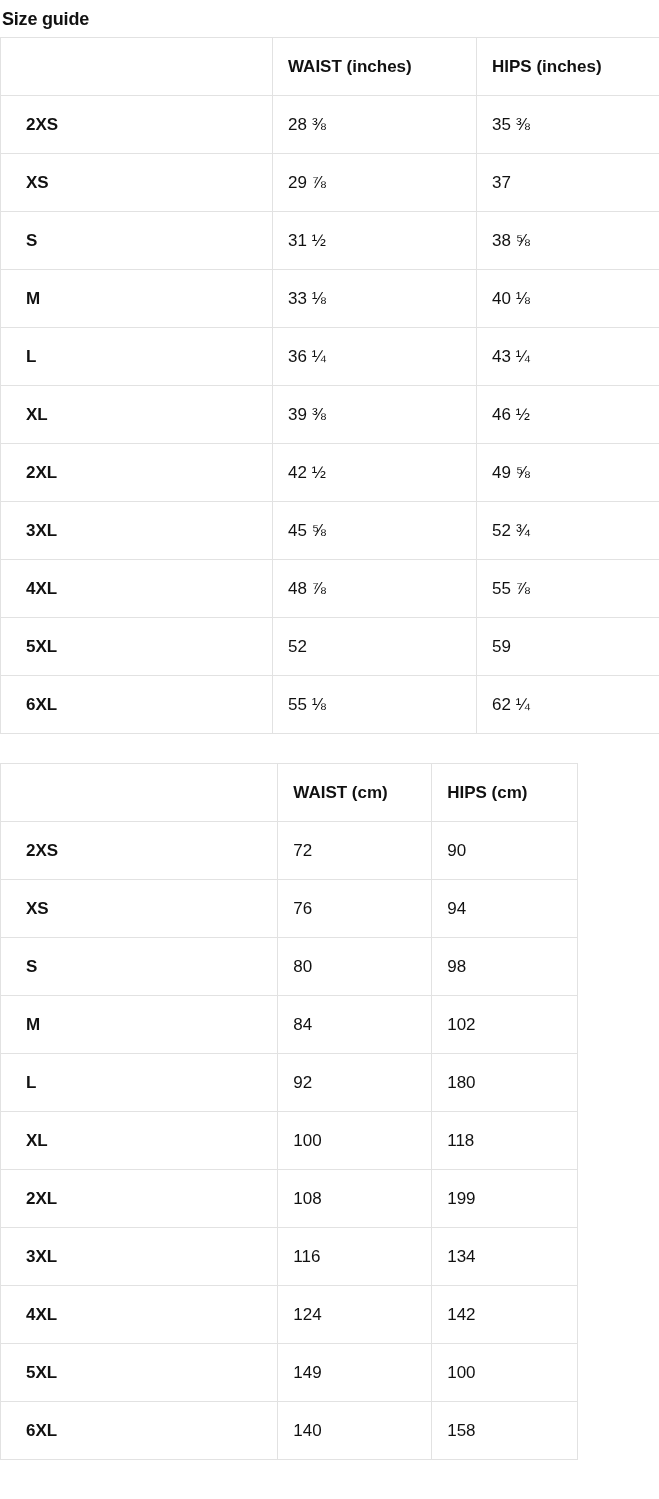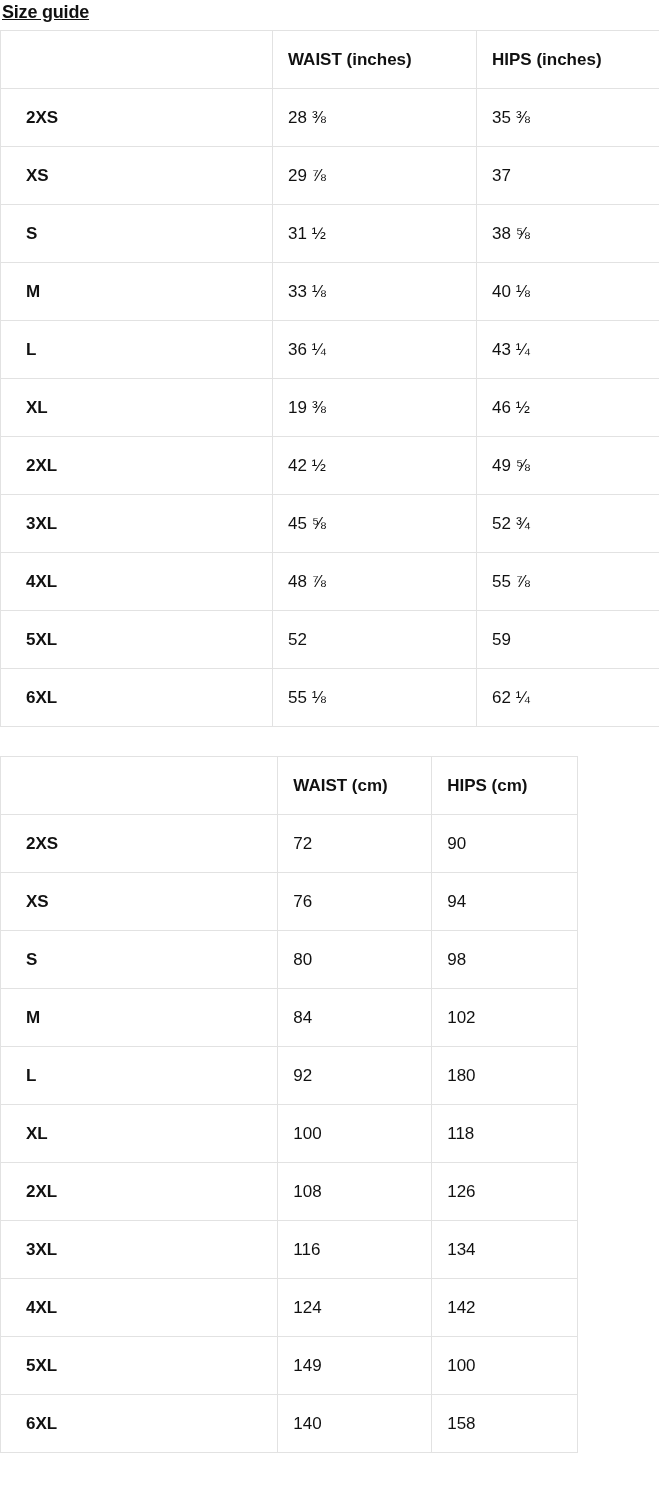--- a/index.html
+++ b/index.html
@@ -11,23 +11,22 @@
     height: 1499px;
     overflow: hidden;
     font-family: "Liberation Sans", sans-serif;
     color: #111111;
   }
   .page-title {
     font-size: 18px;
     font-weight: 700;
     line-height: 22px;
     margin: 0;
-    padding: 1px 0 0 2px;
+    padding: 8px 0 0 2px;
     letter-spacing: -0.2px;
-    text-decoration: underline;
   }
   table.size-table {
     border-collapse: collapse;
     table-layout: fixed;
     margin-top: 29px;
   }
   table.size-table th,
   table.size-table td {
     border: 1px solid #e2e2e2;
     height: 58px;
@@ -91,21 +90,21 @@
         <td>33 ⅛</td>
         <td>40 ⅛</td>
       </tr>
       <tr>
         <th>L</th>
         <td>36 ¼</td>
         <td>43 ¼</td>
       </tr>
       <tr>
         <th>XL</th>
-        <td>19 ⅜</td>
+        <td>39 ⅜</td>
         <td>46 ½</td>
       </tr>
       <tr>
         <th>2XL</th>
         <td>42 ½</td>
         <td>49 ⅝</td>
       </tr>
       <tr>
         <th>3XL</th>
         <td>45 ⅝</td>
@@ -164,21 +163,21 @@
         <td>180</td>
       </tr>
       <tr>
         <th>XL</th>
         <td>100</td>
         <td>118</td>
       </tr>
       <tr>
         <th>2XL</th>
         <td>108</td>
-        <td>126</td>
+        <td>199</td>
       </tr>
       <tr>
         <th>3XL</th>
         <td>116</td>
         <td>134</td>
       </tr>
       <tr>
         <th>4XL</th>
         <td>124</td>
         <td>142</td>

